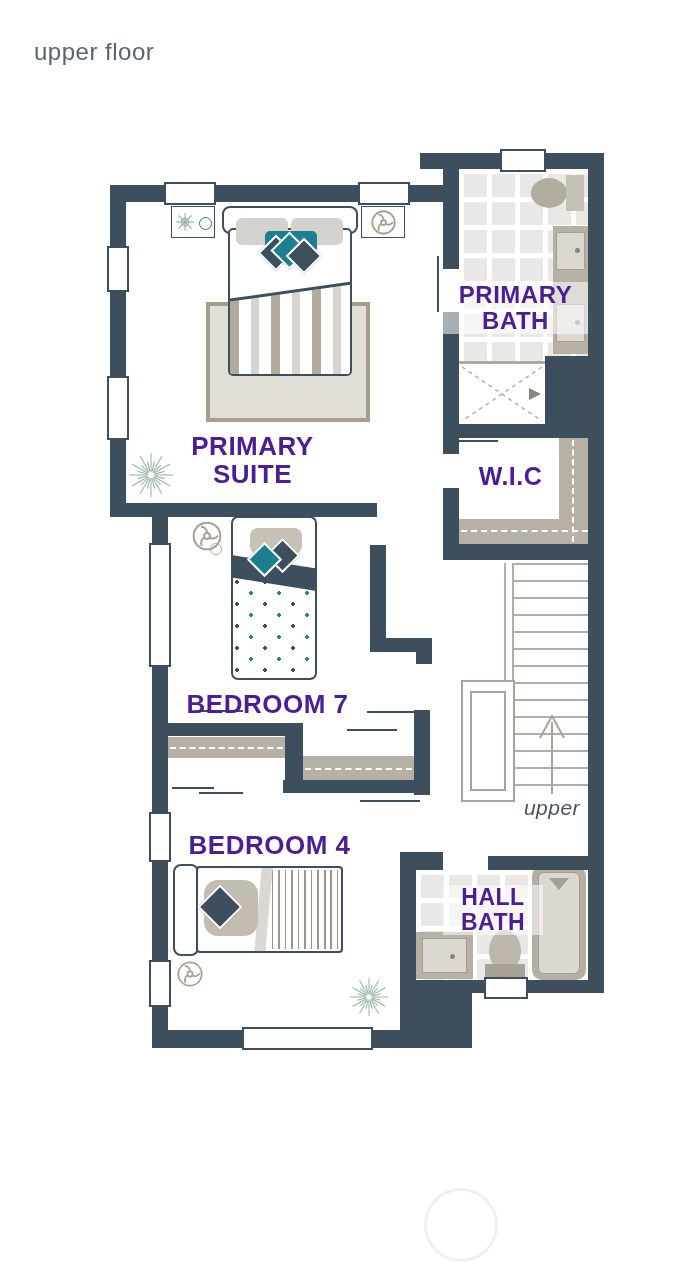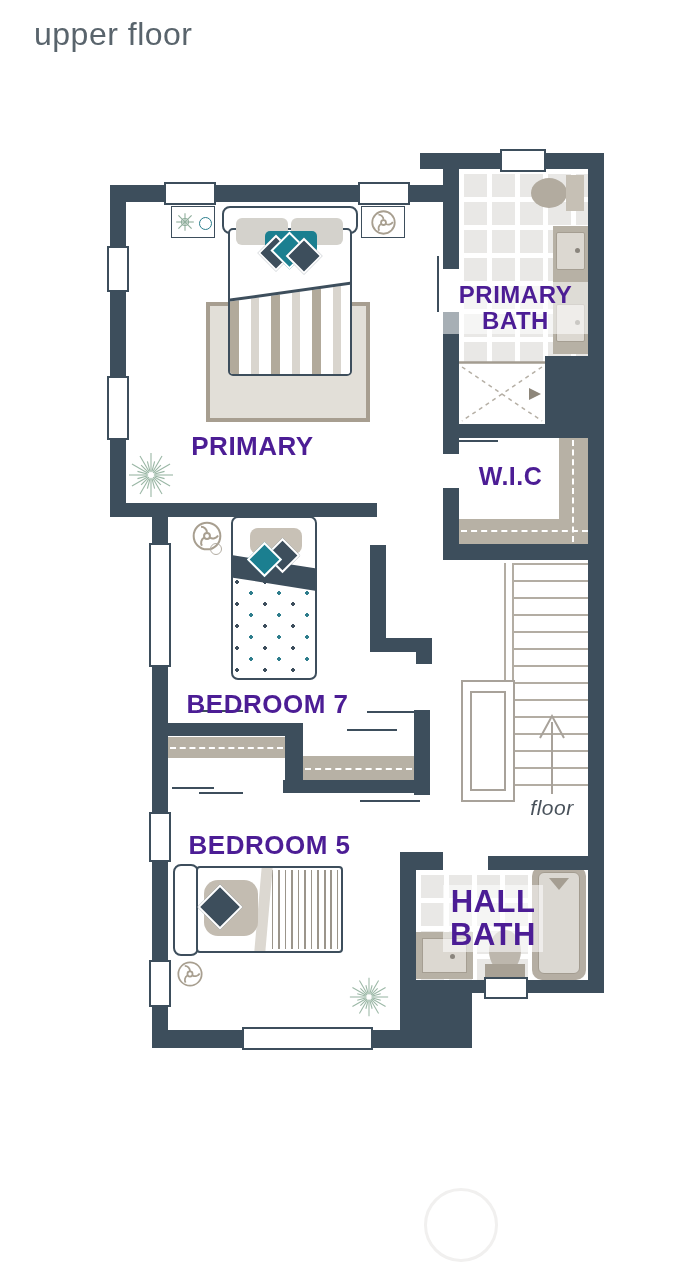--- a/index.html
+++ b/index.html
@@ -14,21 +14,21 @@
          background-size:28px 28px;}
   .shelf{position:absolute;background:#b7b1a5;}
   .dash-h{position:absolute;border-top:2px dashed #fff;}
   .dash-v{position:absolute;border-left:2px dashed #fff;}
   .swing{position:absolute;background:#3d4e5c;}
   .thin{position:absolute;background:#b3ada3;}
   .label{position:absolute;color:#4c1d95;font-weight:700;letter-spacing:.5px;
          text-align:center;line-height:1.08;}
   .backdrop{background:rgba(255,255,255,.55);}
   .diamond{position:absolute;transform:rotate(45deg);border:2.5px solid #fff;box-sizing:border-box;}
-  .title{position:absolute;left:34px;top:16px;font-size:32px;color:#59646c;letter-spacing:.5px;}
+  .title{position:absolute;left:34px;top:38px;font-size:24px;color:#59646c;letter-spacing:.5px;}
   .bedframe{position:absolute;background:#fff;border:2px solid #3d4e5c;box-sizing:border-box;}
   .stripes-primary{position:absolute;
      background-image:repeating-linear-gradient(90deg,#b2aa9b 0 9px,#ffffff 9px 21px,#d9d5ce 21px 29px,#ffffff 29px 41px);}
   .dots-duvet{position:absolute;background:
      radial-gradient(circle,#2e7d8c 1.6px,transparent 1.9px),
      radial-gradient(circle,#3d4e5c 1.6px,transparent 1.9px);
      background-size:28px 22px,28px 22px;background-position:2px 2px,16px 13px;}
   .stripes-b2{position:absolute;
      background-image:repeating-linear-gradient(90deg,#9b958b 0 1.5px,transparent 1.5px 6.5px);}
   .rail{position:absolute;border:2px solid #a8a29a;background:#fff;box-sizing:border-box;}
@@ -56,21 +56,21 @@
 <div class="thin" style="left:504px;top:563px;width:2px;height:237px;"></div>
 <div class="thin" style="left:512px;top:563px;width:2px;height:237px;"></div>
 <div class="abs" style="left:513px;top:563px;width:75px;height:226px;
      background:repeating-linear-gradient(to bottom,#b3ada3 0 2px,transparent 2px 17px);"></div>
 <div class="rail" style="left:461px;top:680px;width:54px;height:122px;"></div>
 <div class="rail" style="left:470px;top:691px;width:36px;height:100px;"></div>
 <svg class="abs" style="left:536px;top:702px;" width="32" height="94">
   <line x1="16" y1="20" x2="16" y2="92" stroke="#a8a29a" stroke-width="2"></line>
   <polyline points="4,36 16,14 28,36" fill="none" stroke="#a8a29a" stroke-width="2"></polyline>
 </svg>
-<div class="label" style="left:506px;top:797px;width:92px;font-weight:400;font-style:italic;font-size:21px;color:#49525b;">floor</div>
+<div class="label" style="left:506px;top:797px;width:92px;font-weight:400;font-style:italic;font-size:21px;color:#49525b;">upper</div>
 
 <div class="abs" style="left:206px;top:302px;width:164px;height:120px;border:4px solid #a79e90;background:#e2dfd8;box-sizing:border-box;"></div>
 <div class="bedframe" style="left:222px;top:206px;width:136px;height:28px;border-radius:8px;"></div>
 <div class="bedframe" style="left:228px;top:228px;width:124px;height:148px;border-radius:5px;overflow:hidden;">
   <div class="stripes-primary" style="left:0;right:0;top:44px;bottom:0;"></div>
   <div class="abs" style="left:-12px;right:-12px;top:28px;height:32px;background:#fff;border-bottom:3px solid #3d4e5c;transform:rotate(-8deg);"></div>
 </div>
 <div class="abs" style="left:236px;top:218px;width:52px;height:27px;background:#d4d2cc;border-radius:6px;"></div>
 <div class="abs" style="left:291px;top:218px;width:52px;height:27px;background:#d4d2cc;border-radius:6px;"></div>
 <div class="abs" style="left:265px;top:231px;width:52px;height:22px;background:#1b7f90;border-radius:5px;"></div>
@@ -267,26 +267,27 @@
 <div class="swing" style="left:452px;top:440px;width:46px;height:2px;"></div>
 <div class="swing" style="left:197px;top:710px;width:46px;height:2px;"></div>
 <div class="swing" style="left:367px;top:711px;width:55px;height:2px;"></div>
 <div class="swing" style="left:347px;top:729px;width:50px;height:2px;"></div>
 <div class="swing" style="left:172px;top:787px;width:42px;height:2px;"></div>
 <div class="swing" style="left:199px;top:792px;width:44px;height:2px;"></div>
 <div class="swing" style="left:360px;top:800px;width:60px;height:2px;"></div>
 
 <div class="label" style="left:155px;top:432px;width:195px;font-size:26px;">
   <div>PRIMARY</div>
+  <div>SUITE</div>
 </div>
 <div class="label backdrop" style="left:443px;top:282px;width:145px;font-size:24px;">
   <div>PRIMARY</div>
   <div>BATH</div>
 </div>
 <div class="label" style="left:468px;top:463px;width:85px;font-size:25px;">W.I.C</div>
 <div class="label" style="left:160px;top:690px;width:215px;font-size:26px;">BEDROOM 7</div>
-<div class="label" style="left:162px;top:831px;width:215px;font-size:26px;">BEDROOM 5</div>
-<div class="label backdrop" style="left:443px;top:885px;width:100px;font-size:31px;">
+<div class="label" style="left:162px;top:831px;width:215px;font-size:26px;">BEDROOM 4</div>
+<div class="label backdrop" style="left:443px;top:885px;width:100px;font-size:23px;">
   <div>HALL</div>
   <div>BATH</div>
 </div>
 
 <div class="watermark" style="left:424px;top:1188px;width:68px;height:68px;"></div>
 
 </body></html>

